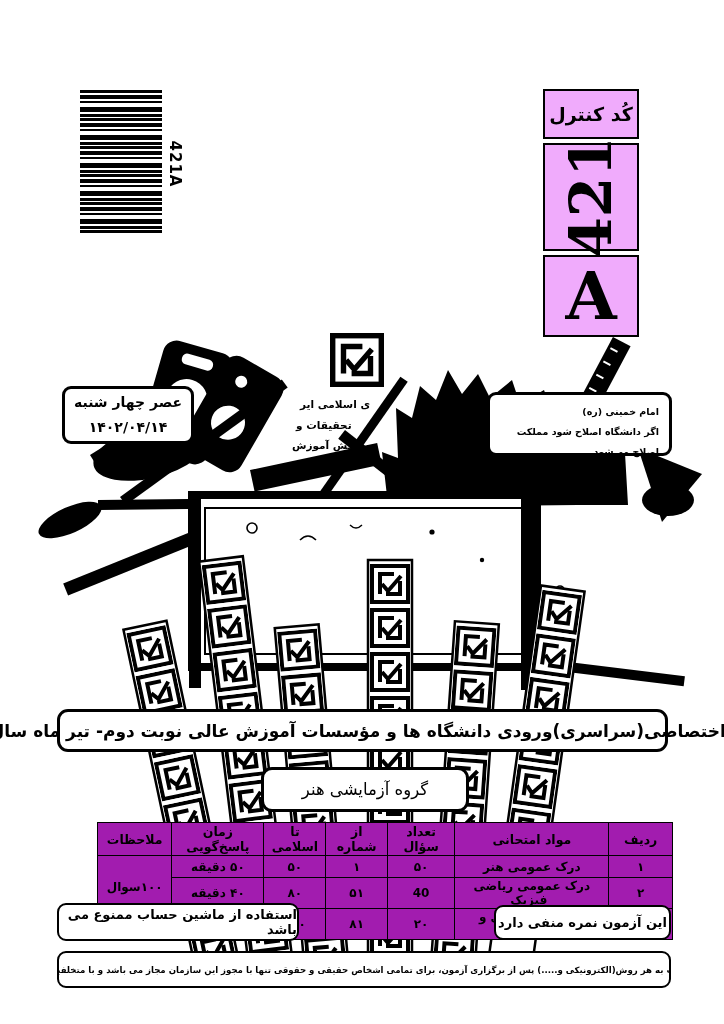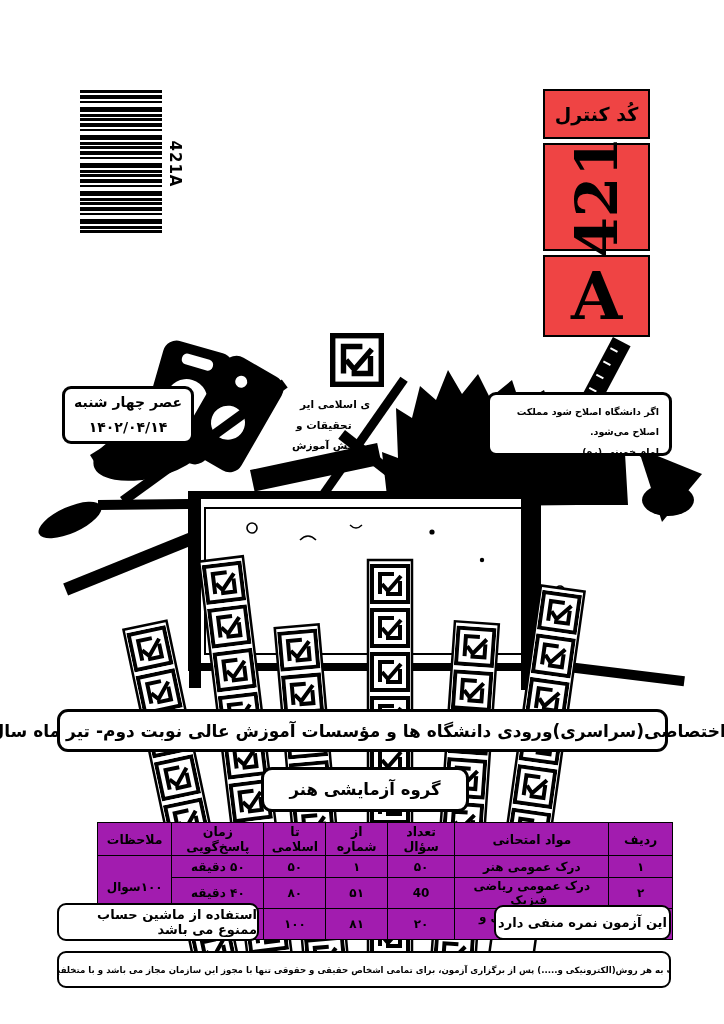--- a/index.html
+++ b/index.html
@@ -14,56 +14,56 @@
     background:repeating-linear-gradient(to bottom,
       #000 0 3px,#fff 3px 5px,#000 5px 9px,#fff 9px 11px,
       #000 11px 13px,#fff 13px 17px,#000 17px 22px,#fff 22px 24px,
       #000 24px 27px,#fff 27px 28px);}
   .barcode-label{left:160px;top:137px;width:30px;height:54px;display:flex;
     align-items:center;justify-content:center;}
   .barcode-label span{transform:rotate(90deg);white-space:nowrap;
     font-size:15px;font-weight:bold;letter-spacing:1px;}
 
   
-  .ctrlbox{left:543px;border:2px solid #000;background:#ef4444;display:flex;
-    align-items:center;justify-content:center;width:107px;}
+  .ctrlbox{left:543px;border:2px solid #000;background:#f0abfc;display:flex;
+    align-items:center;justify-content:center;width:96px;}
   .kod{top:89px;height:50px;font-size:19px;font-weight:bold;direction:rtl;}
   .num421{top:143px;height:108px;}
   .num421 span{transform:rotate(-90deg);white-space:nowrap;
     font-family:"DejaVu Serif",serif;font-weight:bold;font-size:58px;line-height:1;}
   .letterA{top:255px;height:82px;font-family:"DejaVu Serif",serif;
     font-weight:bold;font-size:66px;line-height:1;}
 
   
   .rbox{background:#fff;border:3px solid #000;border-radius:9px;direction:rtl;}
   .datebox{left:62px;top:386px;width:132px;height:58px;display:flex;flex-direction:column;
     align-items:center;justify-content:center;font-size:14px;font-weight:bold;line-height:1.8;}
   .quotebox{left:487px;top:392px;width:185px;height:64px;padding:7px 10px;
     font-size:9.5px;font-weight:bold;line-height:2.1;text-align:right;}
 
   .titlebar{left:57px;top:709px;width:611px;height:43px;border-radius:11px;
     display:flex;align-items:center;justify-content:center;
     font-size:17px;font-weight:bold;white-space:nowrap;}
   .groupbox{left:261px;top:767px;width:208px;height:45px;border-radius:11px;
-    display:flex;align-items:center;justify-content:center;font-size:16.5px;font-weight:bold;}
+    display:flex;align-items:center;justify-content:center;font-size:16.5px;font-weight:normal;}
 
   
   .examtable{left:97px;top:822px;width:576px;direction:rtl;border-collapse:collapse;
     background:#fff;font-size:12px;font-weight:bold;}
   .examtable th,.examtable td{border:1.6px solid #000;text-align:center;padding:1px 3px;
     height:19px;background:#a21caf;}
   .examtable th{font-size:12.5px;height:22px;}
   .c-radif{width:62px}.c-mavad{width:170px}.c-tedad{width:66px}
   .c-az{width:58px}.c-ta{width:57px}.c-zaman{width:90px}.c-molahezat{width:70px}
   .notes-cell{font-weight:bold;line-height:1.7;}
 
   .noticebox{background:#fff;border:2.5px solid #000;border-radius:9px;direction:rtl;
     display:flex;align-items:center;justify-content:center;font-size:13px;font-weight:bold;}
   .notice-right{left:494px;top:905px;width:177px;height:35px;}
-  .notice-left{left:57px;top:903px;width:202px;height:38px;}
+  .notice-left{left:57px;top:903px;width:242px;height:38px;}
 
   .footerbar{left:57px;top:951px;width:614px;height:37px;background:#fff;
     border:2px solid #000;border-radius:9px;direction:rtl;display:flex;align-items:center;
     justify-content:center;font-size:8.6px;font-weight:bold;white-space:nowrap;overflow:hidden;
     padding:0 6px;}
 
   
   .frag{direction:rtl;font-size:10.5px;font-weight:bold;white-space:nowrap;z-index:1;}
   .frag1{left:300px;top:398px;}
   .frag2{left:296px;top:419px;text-align:center;}
@@ -229,22 +229,22 @@
   <div class="abs layer-ui ctrlbox letterA">
     <span>A</span>
   </div>
 
   <div class="abs layer-ui rbox datebox">
     <span>عصر چهار شنبه</span>
     <span>۱۴۰۲/۰۴/۱۴</span>
   </div>
 
   <div class="abs layer-ui rbox quotebox">
+    <div>امام خمینی (ره)</div>
     <div>اگر دانشگاه اصلاح شود مملکت اصلاح می‌شود.</div>
-    <div>امام خمینی (ره)</div>
   </div>
 
   <div class="abs layer-ui rbox titlebar">
     <span>آزمون اختصاصی(سراسری)ورودی دانشگاه ها و مؤسسات آموزش عالی نوبت دوم- تیر ماه سال ۱۴۰۲</span>
   </div>
 
   <div class="abs layer-ui rbox groupbox">
     <span>گروه آزمایشی هنر</span>
   </div>
 

